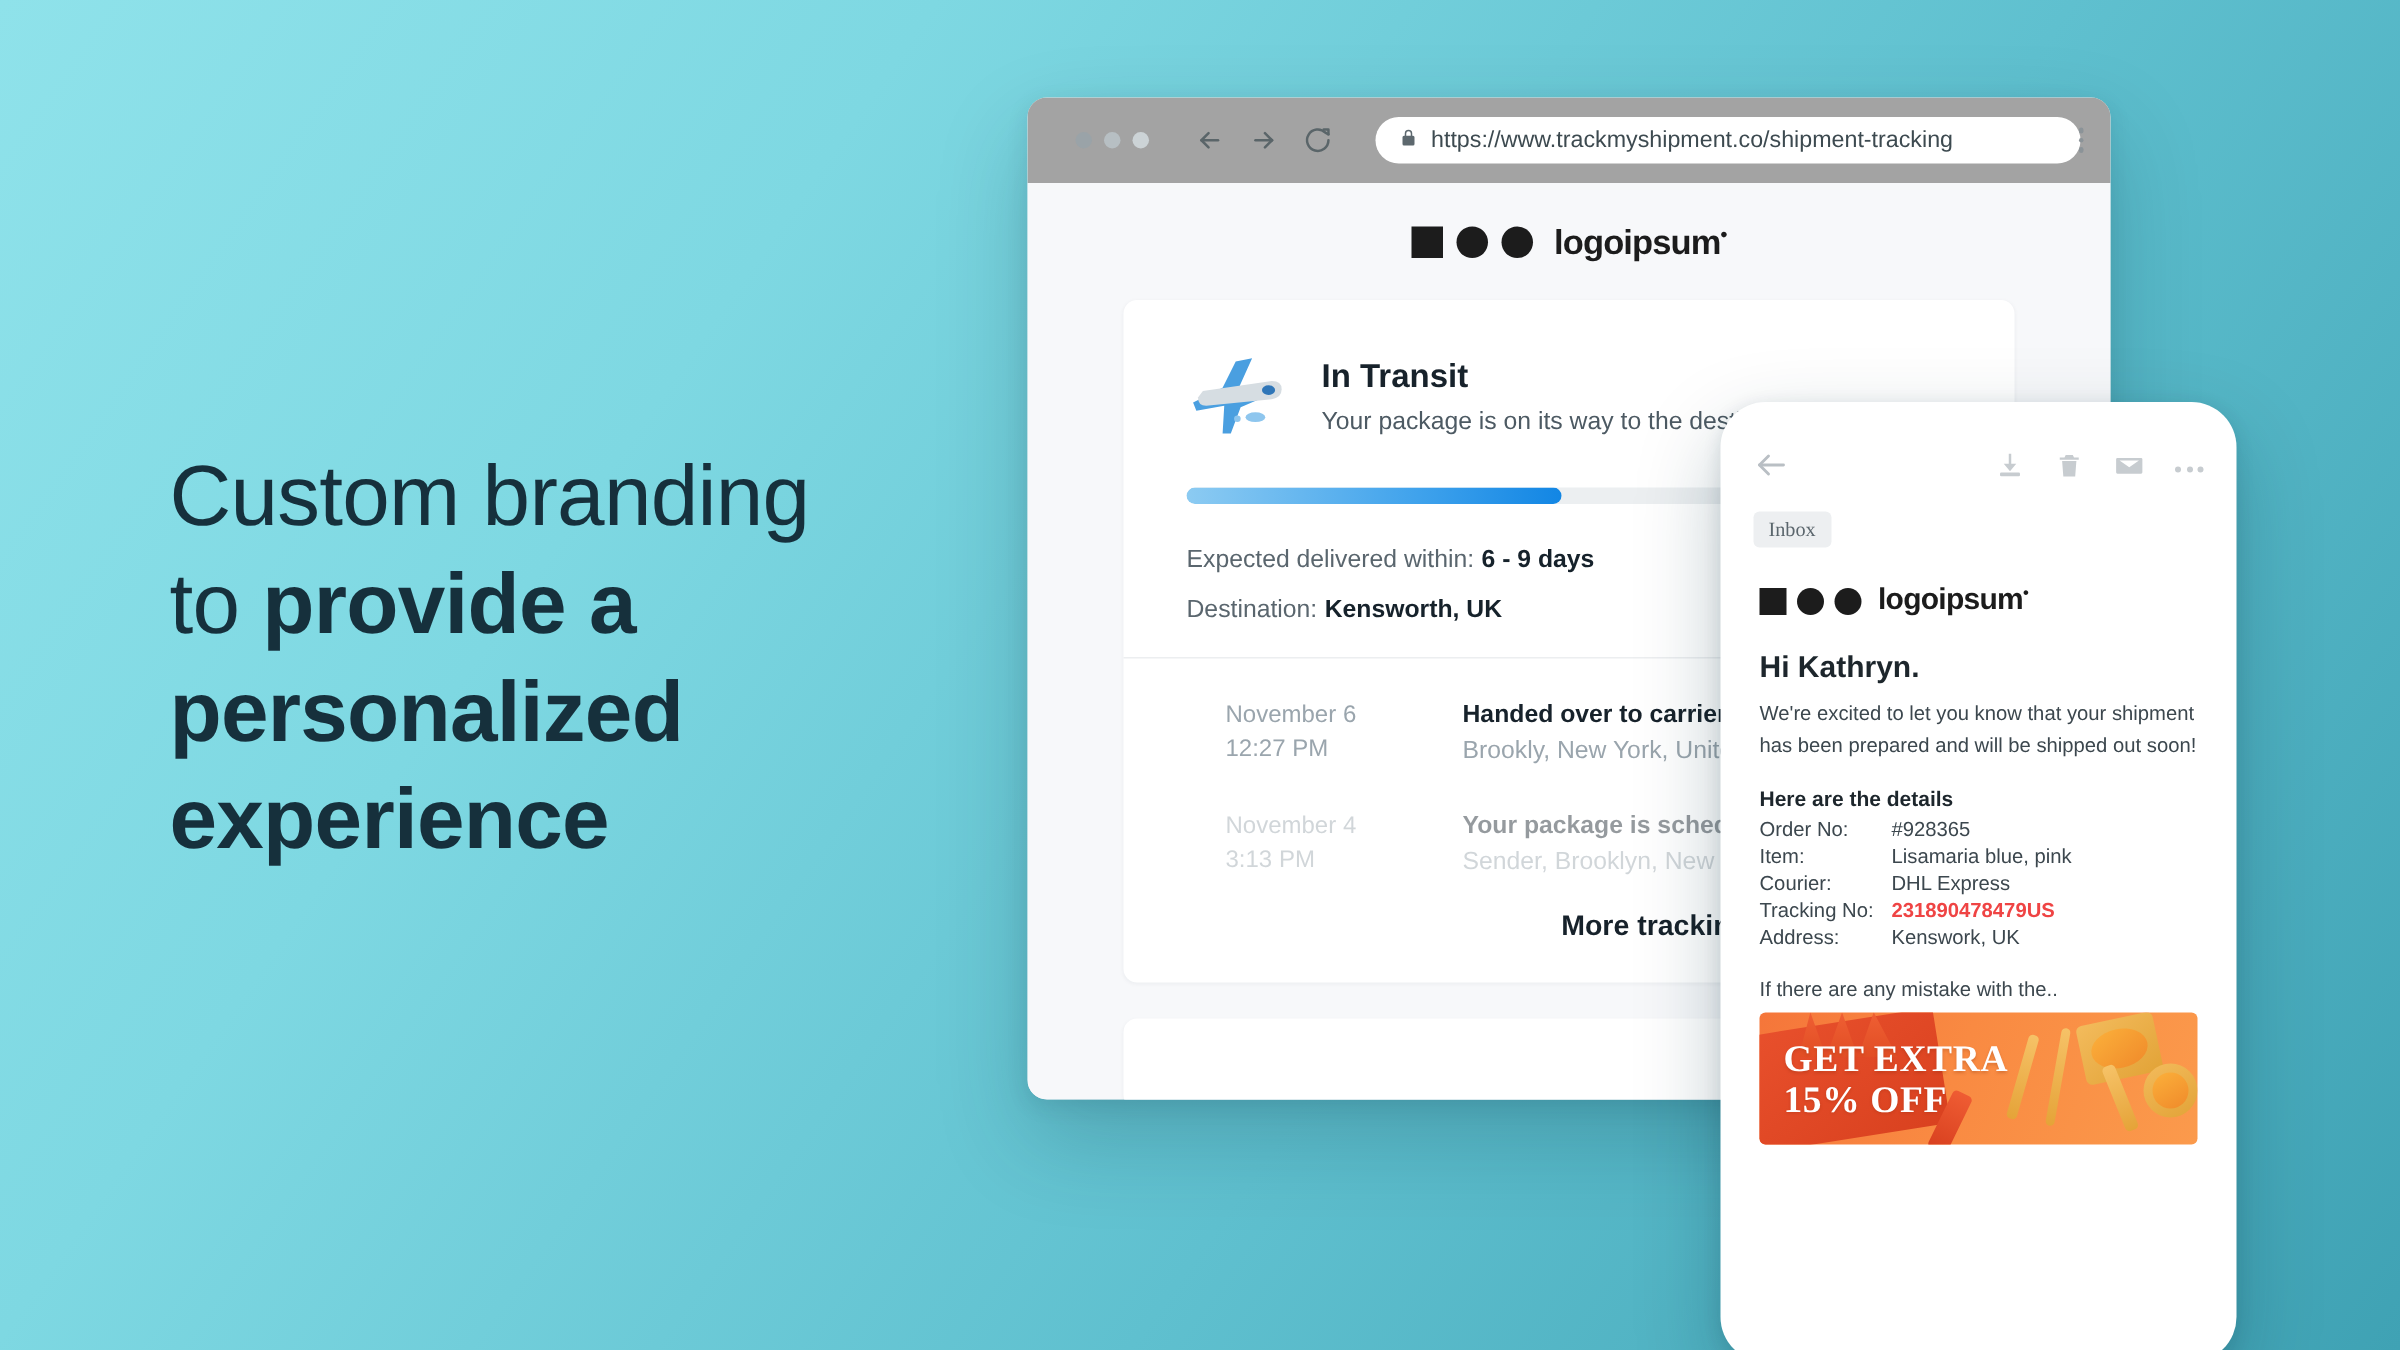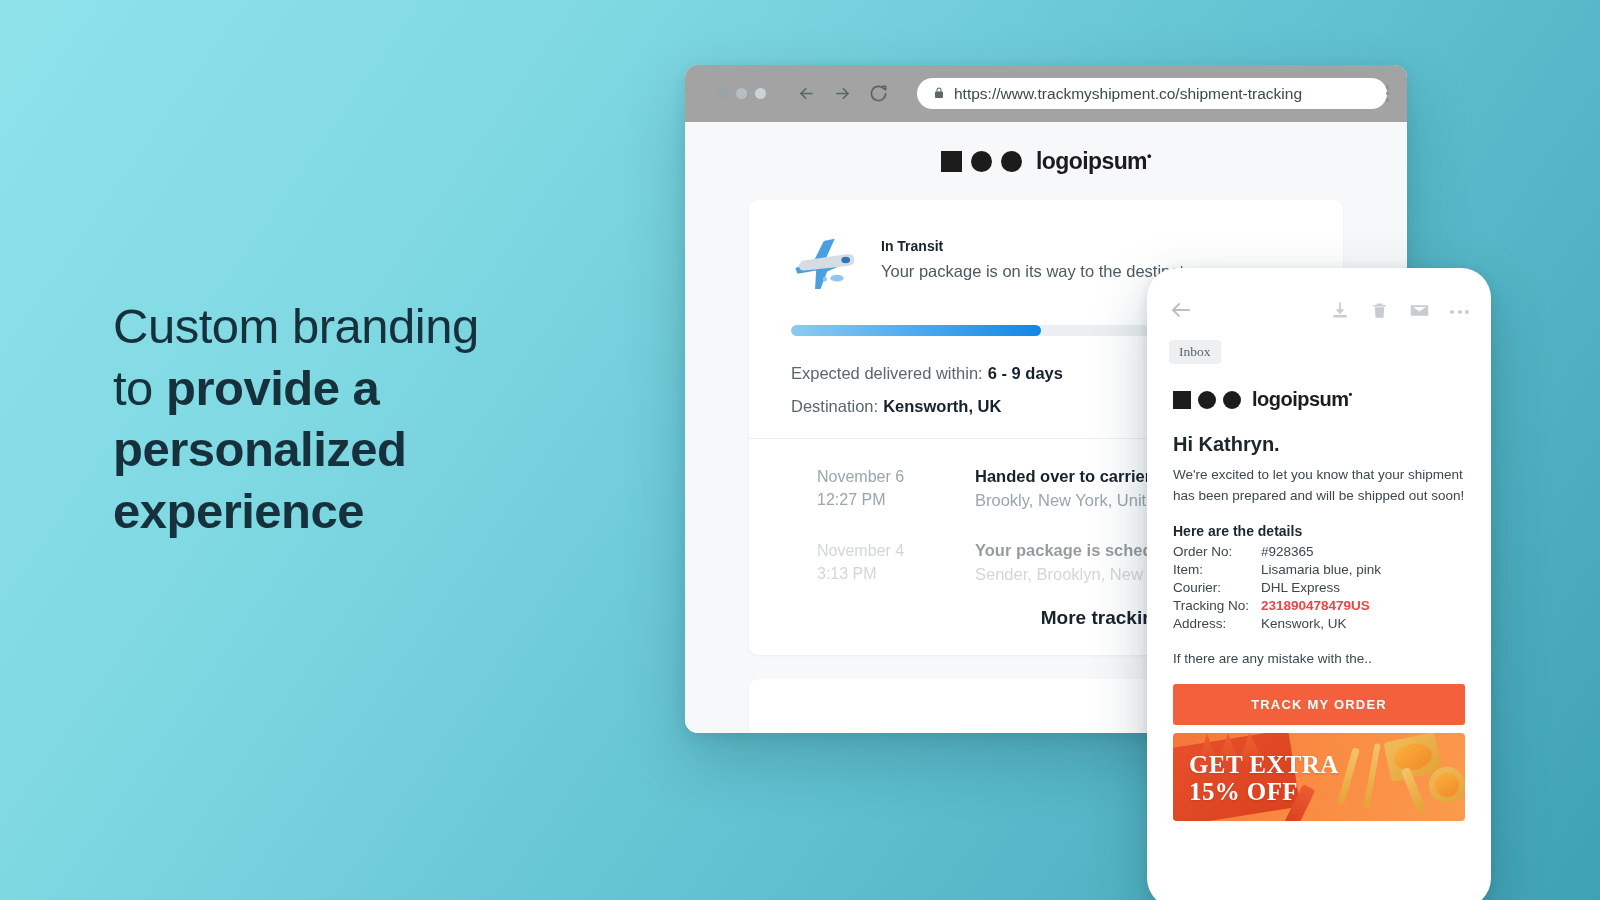--- a/index.html
+++ b/index.html
@@ -6,21 +6,21 @@
   html,body { width:1600px; height:900px; overflow:hidden; }
   body {
     font-family:"Liberation Sans", sans-serif;
     background:linear-gradient(125deg,#8fe2ea 0%,#7ed8e2 28%,#5fc0cf 62%,#3fa2b4 100%);
     position:relative;
   }
 
   
   .headline {
     position:absolute; left:113px; top:296px; width:560px;
-    font-size:49px; line-height:1.26; color:#16303c;
+    font-size:57px; line-height:1.26; color:#16303c;
     font-weight:400; letter-spacing:-0.5px;
   }
   .headline b { font-weight:700; }
 
   
   .browser {
     position:absolute; left:685px; top:65px; width:722px; height:668px;
     background:#f7f8fa; border-radius:13px;
     box-shadow:0 26px 60px rgba(10,50,65,.22), 0 4px 14px rgba(10,50,65,.10);
     overflow:hidden;
@@ -53,21 +53,21 @@
   }
   .logo .lt sup { font-size:13px; }
 
   .card {
     background:#fff; border-radius:9px; margin:0 64px;
     box-shadow:0 1px 3px rgba(20,40,50,.05);
   }
   .card-main { padding:38px 42px 0 42px; }
   .status-row { display:flex; align-items:flex-start; gap:20px; }
   .plane { width:70px; height:62px; flex:none; margin-top:-4px; }
-  .st-title { font-size:14px; font-weight:700; color:#17222b; margin-bottom:8px; }
+  .st-title { font-size:22px; font-weight:700; color:#17222b; margin-bottom:8px; }
   .st-sub { font-size:16.5px; color:#4d5a63; }
 
   .progress {
     height:11px; border-radius:6px; background:#eceff1; margin-top:29px;
     overflow:hidden;
   }
   .progress > span {
     display:block; height:100%; width:49%; border-radius:6px;
     background:linear-gradient(90deg,#8ccbf2 0%,#3fa2ec 62%,#1286e4 100%);
   }
@@ -390,21 +390,20 @@
       <tr>
         <td class="k">Address:</td>
         <td class="v">Kenswork, UK</td>
       </tr>
     </tbody>
       </table>
 
     <div class="note">If there are any mistake with the..</div>
   </div>
 
-  <div class="cta">TRACK MY ORDER</div>
 
   <div class="promo">
     <span class="pan1"></span>
     <span class="pan2"></span>
     <span class="brush1"></span>
     <span class="brush2"></span>
     <span class="brush3"></span>
     <span class="pk"></span>
     <span class="fan"></span>
     <span class="lip"></span>

